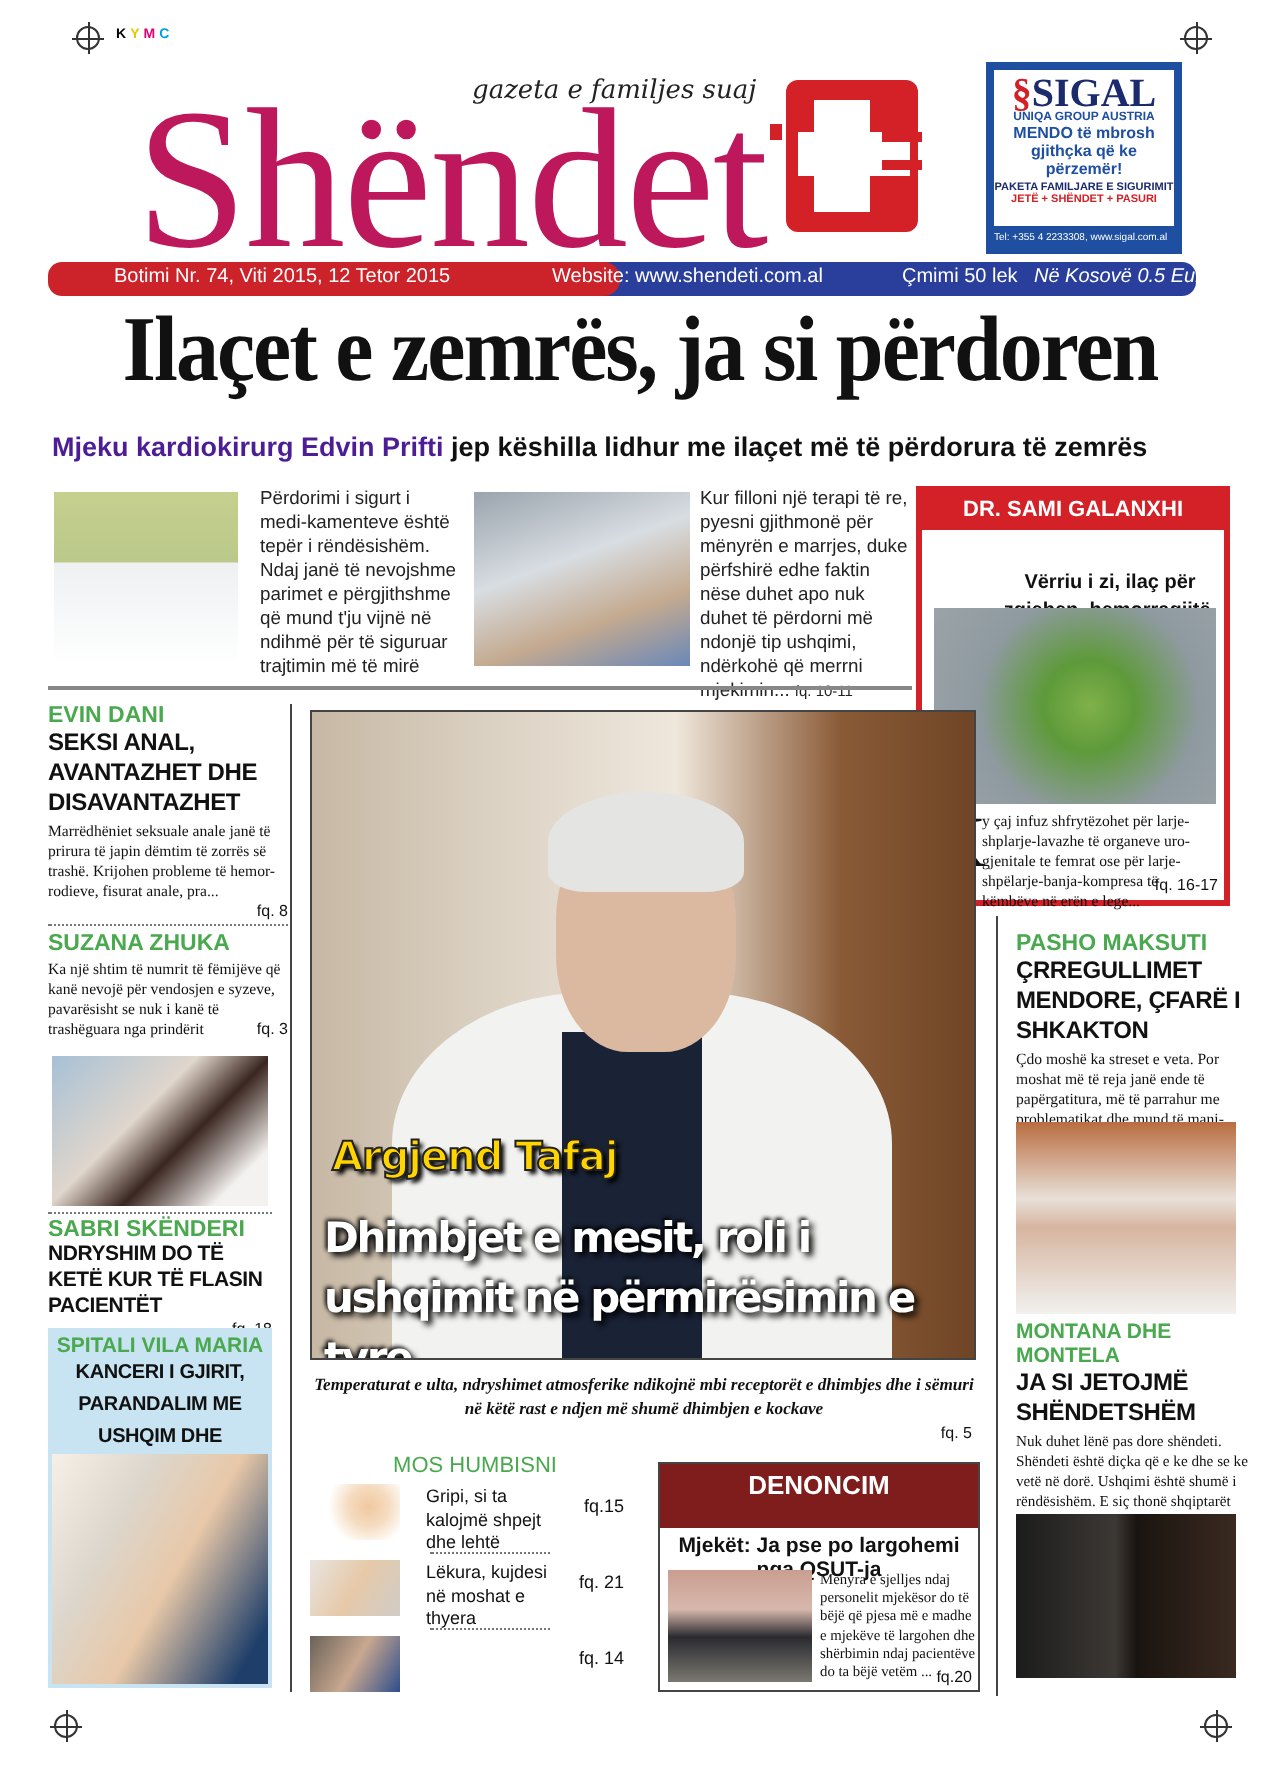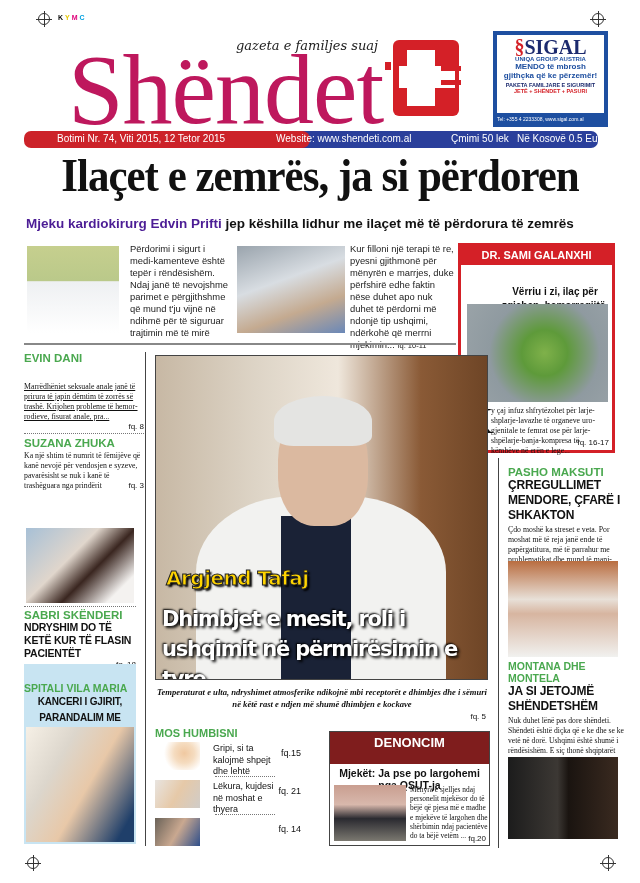--- a/index.html
+++ b/index.html
@@ -6,21 +6,21 @@
 body{width:640px;height:883px;background:#fff;position:relative;overflow:hidden;font-family:"Liberation Sans",sans-serif;color:#111;}
 .abs{position:absolute;}
 .reg{position:absolute;width:12px;height:12px;border:1px solid #333;border-radius:50%;}
 .reg:before{content:"";position:absolute;left:5px;top:-3px;width:1px;height:16px;background:#333;}
 .reg:after{content:"";position:absolute;top:5px;left:-3px;height:1px;width:16px;background:#333;}
 .cmyk{position:absolute;left:58px;top:14px;font-size:7px;font-weight:bold;letter-spacing:2px;}
 .cmyk .k{color:#000}.cmyk .y{color:#e6c700}.cmyk .m{color:#e0007a}.cmyk .c{color:#00a0e0}
 .tagline{position:absolute;left:236px;top:38px;font-family:"DejaVu Serif",serif;font-style:italic;font-size:13px;color:#222;}
 .logo{position:absolute;left:68px;top:40px;font-family:"Liberation Serif",serif;font-size:100px;line-height:100px;color:#be185d;letter-spacing:-1px;}
 .cross{position:absolute;left:385px;top:36px;width:78px;height:84px;}
-.ad{position:absolute;left:493px;top:31px;width:115px;height:96px;background:#1e4fa0;padding:4px;}
+.ad{position:absolute;left:493px;top:31px;width:98px;height:96px;background:#1e4fa0;padding:4px;}
 .ad-inner{background:#fff;width:100%;height:78px;text-align:center;padding-top:3px;}
 .ad-sigal{font-family:"Liberation Serif",serif;font-size:20px;font-weight:bold;color:#1c2a6e;line-height:18px;}
 .ad-sigal .s{color:#d42027;}
 .ad-uniqa{font-size:6px;color:#1e4fa0;font-weight:bold;}
 .ad-mendo{font-size:8px;color:#1e4fa0;font-weight:bold;line-height:9px;}
 .ad-pak{font-size:5.5px;color:#1c2a6e;font-weight:bold;margin-top:2px;}
 .ad-jete{font-size:5.5px;color:#d42027;font-weight:bold;}
 .ad-tel{font-size:5px;color:#fff;margin-top:3px;}
 .bar-red{position:absolute;left:24px;top:131px;width:230px;height:17px;background:#cc2229;border-radius:7px 0 0 7px;}
 .bar-mid{position:absolute;left:230px;top:131px;width:80px;height:17px;background:#cc2229;border-radius:0 8px 8px 0;z-index:2;}
@@ -51,25 +51,25 @@
 .ph-mammo{position:absolute;left:26px;top:727px;width:108px;height:115px;background:linear-gradient(120deg,#f6f0e6 0%,#dcd6cc 30%,#e8c8a8 55%,#1f3f6a 90%);}
 .main-photo{position:absolute;left:155px;top:355px;width:333px;height:325px;background:linear-gradient(90deg,#c7b8a4 0%,#ddd4c6 30%,#efe7dc 55%,#8a5a36 80%,#6e4526 100%);overflow:hidden;border:1px solid #444;}
 .mp-face{position:absolute;left:122px;top:50px;width:90px;height:120px;border-radius:45% 45% 40% 40%;background:#dbb9a0;}
 .mp-hair{position:absolute;left:118px;top:40px;width:98px;height:50px;border-radius:50% 50% 20% 20%;background:#e4e4e2;}
 .mp-coat{position:absolute;left:40px;top:140px;width:250px;height:190px;border-radius:40% 40% 0 0;background:#f2f2f0;}
 .mp-sweater{position:absolute;left:125px;top:160px;width:70px;height:170px;background:#1a2236;}
 .name-over{position:absolute;left:10px;top:210px;font-weight:bold;font-size:20px;color:#ffd400;-webkit-text-stroke:1px #222;text-shadow:2px 2px 2px #000;font-family:"DejaVu Sans",sans-serif;letter-spacing:-0.5px;}
 .title-over{position:absolute;left:6px;top:248px;font-weight:bold;font-size:21px;line-height:30px;color:#fff;text-shadow:2px 2px 3px #000,-1px -1px 2px #000;font-family:"DejaVu Sans",sans-serif;letter-spacing:-1.2px;}
 .caption{position:absolute;left:156px;top:686px;width:332px;text-align:center;font-family:"Liberation Serif",serif;font-style:italic;font-weight:bold;font-size:8.6px;line-height:12px;}
 .mos{position:absolute;left:155px;top:727px;width:165px;}
-.mos-head{text-align:left;color:#4aa84f;font-weight:bold;font-size:11px;}
+.mos-head{text-align:center;color:#4aa84f;font-weight:normal;font-size:11px;}
 .mos-item{position:relative;height:37px;}
 .mos-ph{position:absolute;left:0;top:3px;width:45px;height:28px;}
 .mos-txt{position:absolute;left:58px;top:4px;font-size:9px;line-height:11.5px;}
-.mos-fq{position:absolute;right:19px;top:9px;font-size:9px;margin-left:34px;}
+.mos-fq{position:absolute;right:8px;top:9px;font-size:9px;margin-left:34px;}
 .den{position:absolute;left:329px;top:731px;width:161px;height:115px;border:1px solid #444;}
 .den-head{background:#7f1d1d;color:#fff;font-weight:bold;text-align:center;font-size:13px;height:32px;line-height:22px;}
 .den-title{text-align:center;font-weight:bold;font-size:10.5px;line-height:12px;margin-top:3px;}
 .ph-crowd{position:absolute;left:4px;top:53px;width:72px;height:56px;background:linear-gradient(180deg,#c99e90 0%,#d8b8ac 35%,#2a2a30 60%,#7b7870 100%);}
 .col-right{position:absolute;left:508px;top:466px;width:118px;}
 .ph-man2{position:absolute;left:508px;top:561px;width:110px;height:96px;background:linear-gradient(180deg,#b96d40 0%,#e8e0d8 40%,#d7b5a0 55%,#f1f1ef 100%);}
 .ph-boys{position:absolute;left:508px;top:757px;width:110px;height:82px;background:linear-gradient(90deg,#1c1c1c 0%,#3c3834 45%,#1a1410 55%,#3a2a20 100%);}
 </style>
 </head>
 <body>
@@ -102,21 +102,21 @@
   </div>
   <div class="ad-tel">Tel: +355 4 2233308,   www.sigal.com.al</div>
 </div>
 
 <div class="bar-red"></div>
 <div class="bar-blue"></div>
 <div class="bar-mid"></div>
 <div class="bartxt" style="left:34px;">Botimi Nr. 74, Viti 2015, 12 Tetor 2015</div>
 <div class="bartxt" style="left:253px;">Website: www.shendeti.com.al</div>
 <div class="bartxt" style="left:428px;">Çmimi 50 lek</div>
-<div class="bartxt" style="left:494px;">Në Kosovë 0.5 Euro</div>
+<div class="bartxt" style="left:494px;font-style:italic;">Në Kosovë 0.5 Euro</div>
 
 <div class="headline">Ilaçet e zemrës, ja si përdoren</div>
 <div class="subhead"><span class="g">Mjeku kardiokirurg Edvin Prifti</span><span> jep këshilla lidhur me ilaçet më të përdorura të zemrës</span></div>
 <div class="photo ph-doc1"></div>
 <div class="smalltxt" style="left:130px;top:243px;width:98px;">Përdorimi i sigurt i medi-kamenteve është tepër i rëndësishëm. Ndaj janë të nevojshme parimet e përgjithshme që mund t'ju vijnë në ndihmë për të siguruar trajtimin më të mirë</div>
 <div class="photo ph-doc2"></div>
 <div class="smalltxt" style="left:350px;top:243px;width:104px;"><span>Kur filloni një terapi të re, pyesni gjithmonë për mënyrën e marrjes, duke përfshirë edhe faktin nëse duhet apo nuk duhet të përdorni më ndonjë tip ushqimi, ndërkohë që merrni mjekimin...</span> <span style="font-size:7.5px">fq. 10-11</span></div>
 <div class="hr" style="left:24px;top:343px;width:432px;"></div>
 
 <div class="redbox">
@@ -124,39 +124,40 @@
   <div class="redbox-title">Vërriu i zi, ilaç për zgjeben, hemorragjitë, këmbët</div>
   <div class="ph-leaf"></div>
   <div class="dropcap">K</div>
   <div class="serif-sm abs" style="left:30px;top:160px;width:118px;">y çaj infuz shfrytëzohet për larje-shplarje-lavazhe të organeve uro-gjenitale te femrat ose për larje-shpëlarje-banja-kompresa të këmbëve në erën e lege...</div>
   <div class="fq abs" style="right:3px;bottom:3px;text-align:center;">fq. 16-17</div>
 </div>
 
 <div class="col-left">
   <div>
     <div class="author">EVIN DANI</div>
-    <div class="serif-sm" style="margin-top:18px;text-decoration:underline;">Marrëdhëniet seksuale anale janë të prirura të japin dëmtim të zorrës së trashë. Krijohen probleme të hemor-rodieve, fisurat anale, pra...</div>
+    <div class="ktitle">SEKSI ANAL, AVANTAZHET DHE DISAVANTAZHET</div>
+    <div class="serif-sm" style="margin-top:2px;">Marrëdhëniet seksuale anale janë të prirura të japin dëmtim të zorrës së trashë. Krijohen probleme të hemor-rodieve, fisurat anale, pra...</div>
     <div class="fq">fq. 8</div>
   </div>
   <div class="dotline" style="margin:2px 0 3px;"></div>
   <div>
     <div class="author">SUZANA ZHUKA</div>
     <div class="serif-sm" style="margin-top:2px;">Ka një shtim të numrit të fëmijëve që kanë nevojë për vendosjen e syzeve, pavarësisht se nuk i kanë të trashëguara nga prindërit</div>
     <div class="fq" style="margin-top:-10px;">fq. 3</div>
   </div>
 </div>
 <div class="ph-woman"></div>
 <div class="abs" style="left:24px;top:606px;width:112px;">
   <div class="dotline" style="margin-bottom:2px;"></div>
   <div class="author">SABRI SKËNDERI</div>
   <div class="ktitle" style="font-size:10.5px;line-height:13px;">NDRYSHIM DO TË KETË KUR TË FLASIN PACIENTËT</div>
   <div class="fq">fq. 18</div>
 </div>
 <div class="bluebox">
-  <div class="author" style="text-align:left;margin-top:18px;font-size:10.5px;">SPITALI VILA MARIA</div>
+  <div class="author" style="text-align:center;margin-top:3px;font-size:10.5px;">SPITALI VILA MARIA</div>
   <div class="ktitle" style="text-align:center;font-size:10px;line-height:16px;">KANCERI I GJIRIT, PARANDALIM ME USHQIM DHE MAMOGRAFI</div>
 </div>
 <div class="ph-mammo"></div>
 <div class="vline" style="left:145px;top:352px;height:494px;"></div>
 
 <div class="main-photo">
   <div class="mp-coat"></div>
   <div class="mp-sweater"></div>
   <div class="mp-face"></div>
   <div class="mp-hair"></div>

